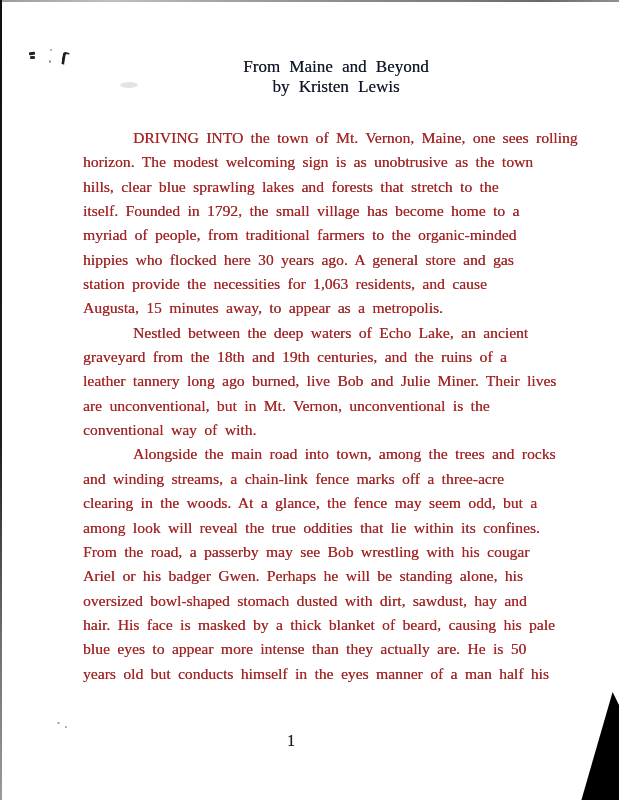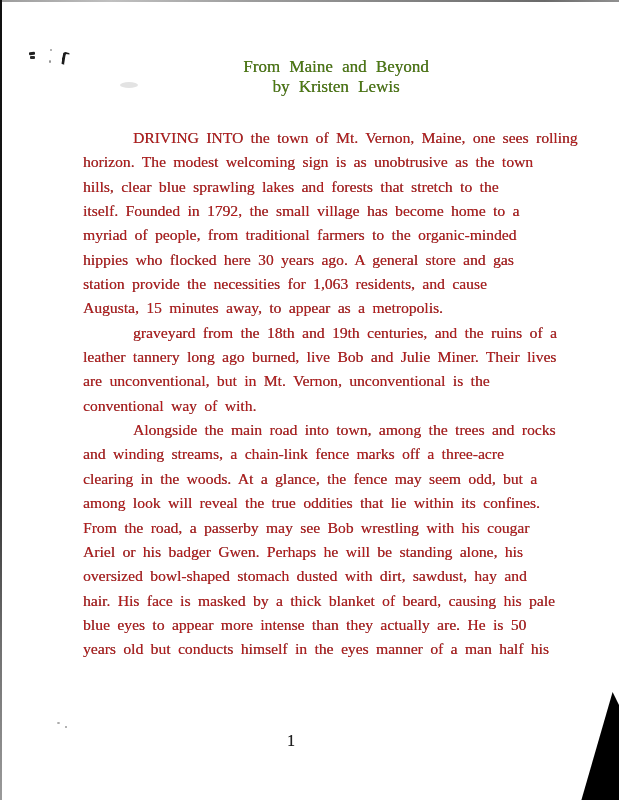--- a/index.html
+++ b/index.html
@@ -37,21 +37,21 @@
     background:#000;
     -webkit-clip-path:polygon(84% 0,100% 12%,100% 100%,6% 100%);
     clip-path:polygon(84% 0,100% 12%,100% 100%,6% 100%);
   }
   
   .title-block{
     position:absolute;left:53px;top:57px;width:566px;
     text-align:center;
     font-size:17px;line-height:19.5px;
     word-spacing:5px;
-    color:#4d7c0f;
+    color:#0f172a;
     text-shadow:.2px .2px .4px rgba(25,25,25,.7);
   }
   .body-text{
     position:absolute;left:83px;top:126px;width:490px;
     font-size:15.6px;line-height:24.35px;
     word-spacing:3.5px;
     color:#b91c1c;
     text-shadow:.2px .2px .4px rgba(25,25,25,.65);
   }
   .line{white-space:nowrap;}
@@ -89,20 +89,21 @@
         <div class="line">DRIVING INTO the town of Mt. Vernon, Maine, one sees rolling</div>
         <div class="line">horizon. The modest welcoming sign is as unobtrusive as the town</div>
         <div class="line">hills, clear blue sprawling lakes and forests that stretch to the</div>
         <div class="line">itself. Founded in 1792, the small village has become home to a</div>
         <div class="line">myriad of people, from traditional farmers to the organic-minded</div>
         <div class="line">hippies who flocked here 30 years ago. A general store and gas</div>
         <div class="line">station provide the necessities for 1,063 residents, and cause</div>
         <div class="line">Augusta, 15 minutes away, to appear as a metropolis.</div>
       </div>
     <div class="para">
+        <div class="line">Nestled between the deep waters of Echo Lake, an ancient</div>
         <div class="line">graveyard from the 18th and 19th centuries, and the ruins of a</div>
         <div class="line">leather tannery long ago burned, live Bob and Julie Miner. Their lives</div>
         <div class="line">are unconventional, but in Mt. Vernon, unconventional is the</div>
         <div class="line">conventional way of with.</div>
       </div>
     <div class="para">
         <div class="line">Alongside the main road into town, among the trees and rocks</div>
         <div class="line">and winding streams, a chain-link fence marks off a three-acre</div>
         <div class="line">clearing in the woods. At a glance, the fence may seem odd, but a</div>
         <div class="line">among look will reveal the true oddities that lie within its confines.</div>

